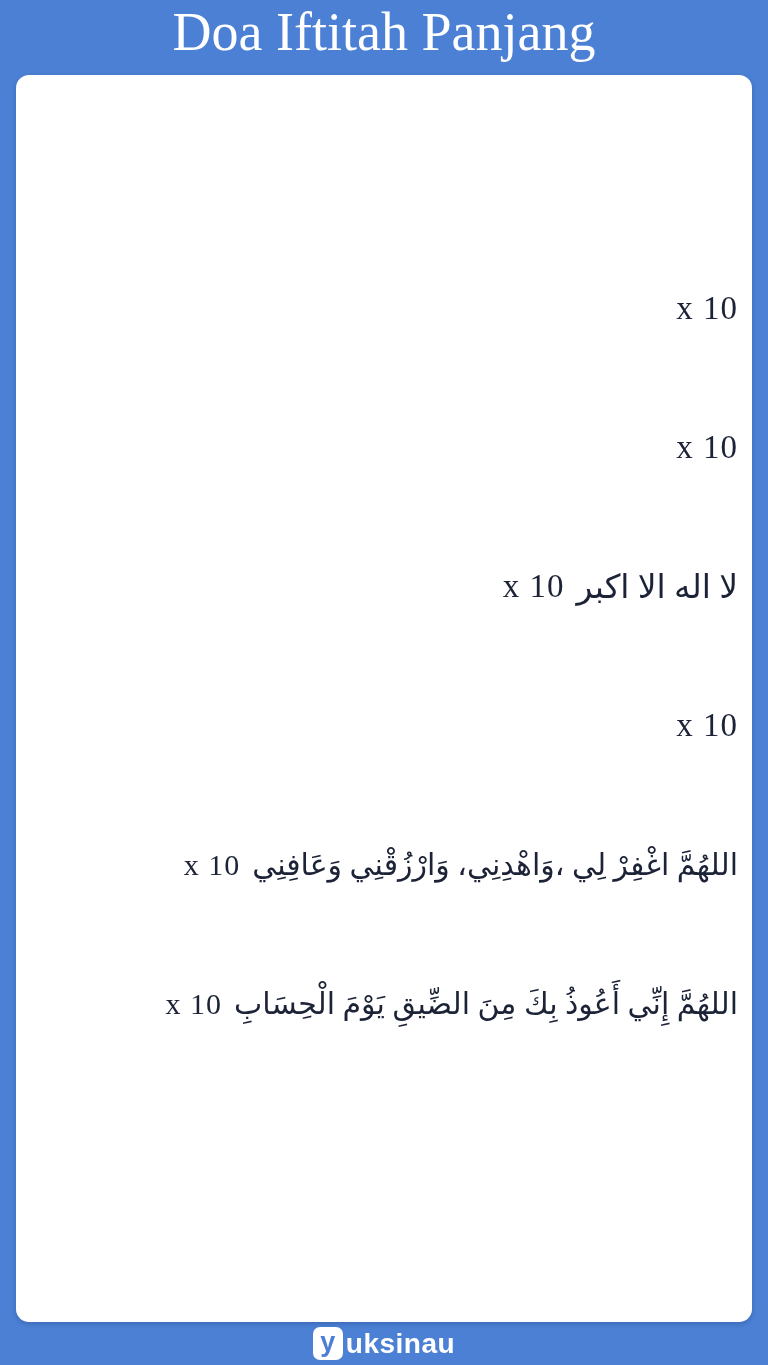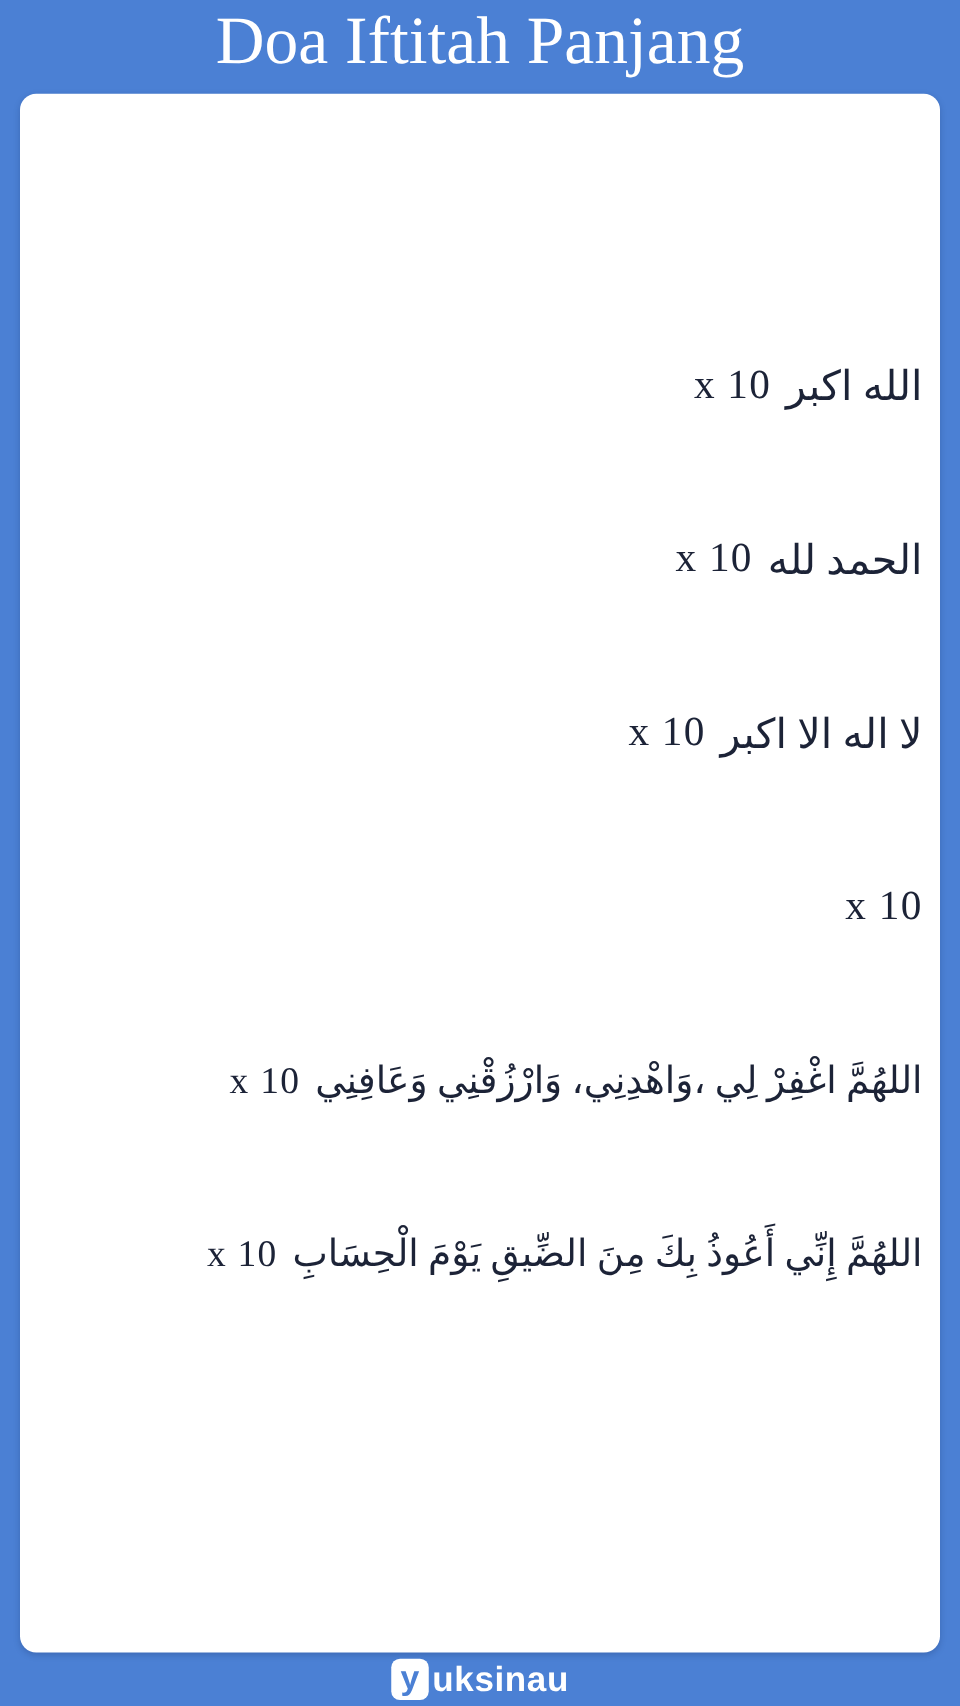--- a/index.html
+++ b/index.html
@@ -96,26 +96,24 @@
 
 <div class="screen">
 
   <header>
     <h1>Doa Iftitah Panjang</h1>
   </header>
 
   <main class="card">
     <ul class="dhikr-list">
   <li class="dhikr-row">
-    <span class="arabic">الله اكبر</span>
     <span class="count">10 x</span>
   </li>
 
   <li class="dhikr-row">
-    <span class="arabic">الحمد لله</span>
     <span class="count">10 x</span>
   </li>
 
   <li class="dhikr-row">
     <span class="arabic">لا اله الا اكبر</span>
     <span class="count">10 x</span>
   </li>
 
   <li class="dhikr-row">
     <span class="count">10 x</span>

